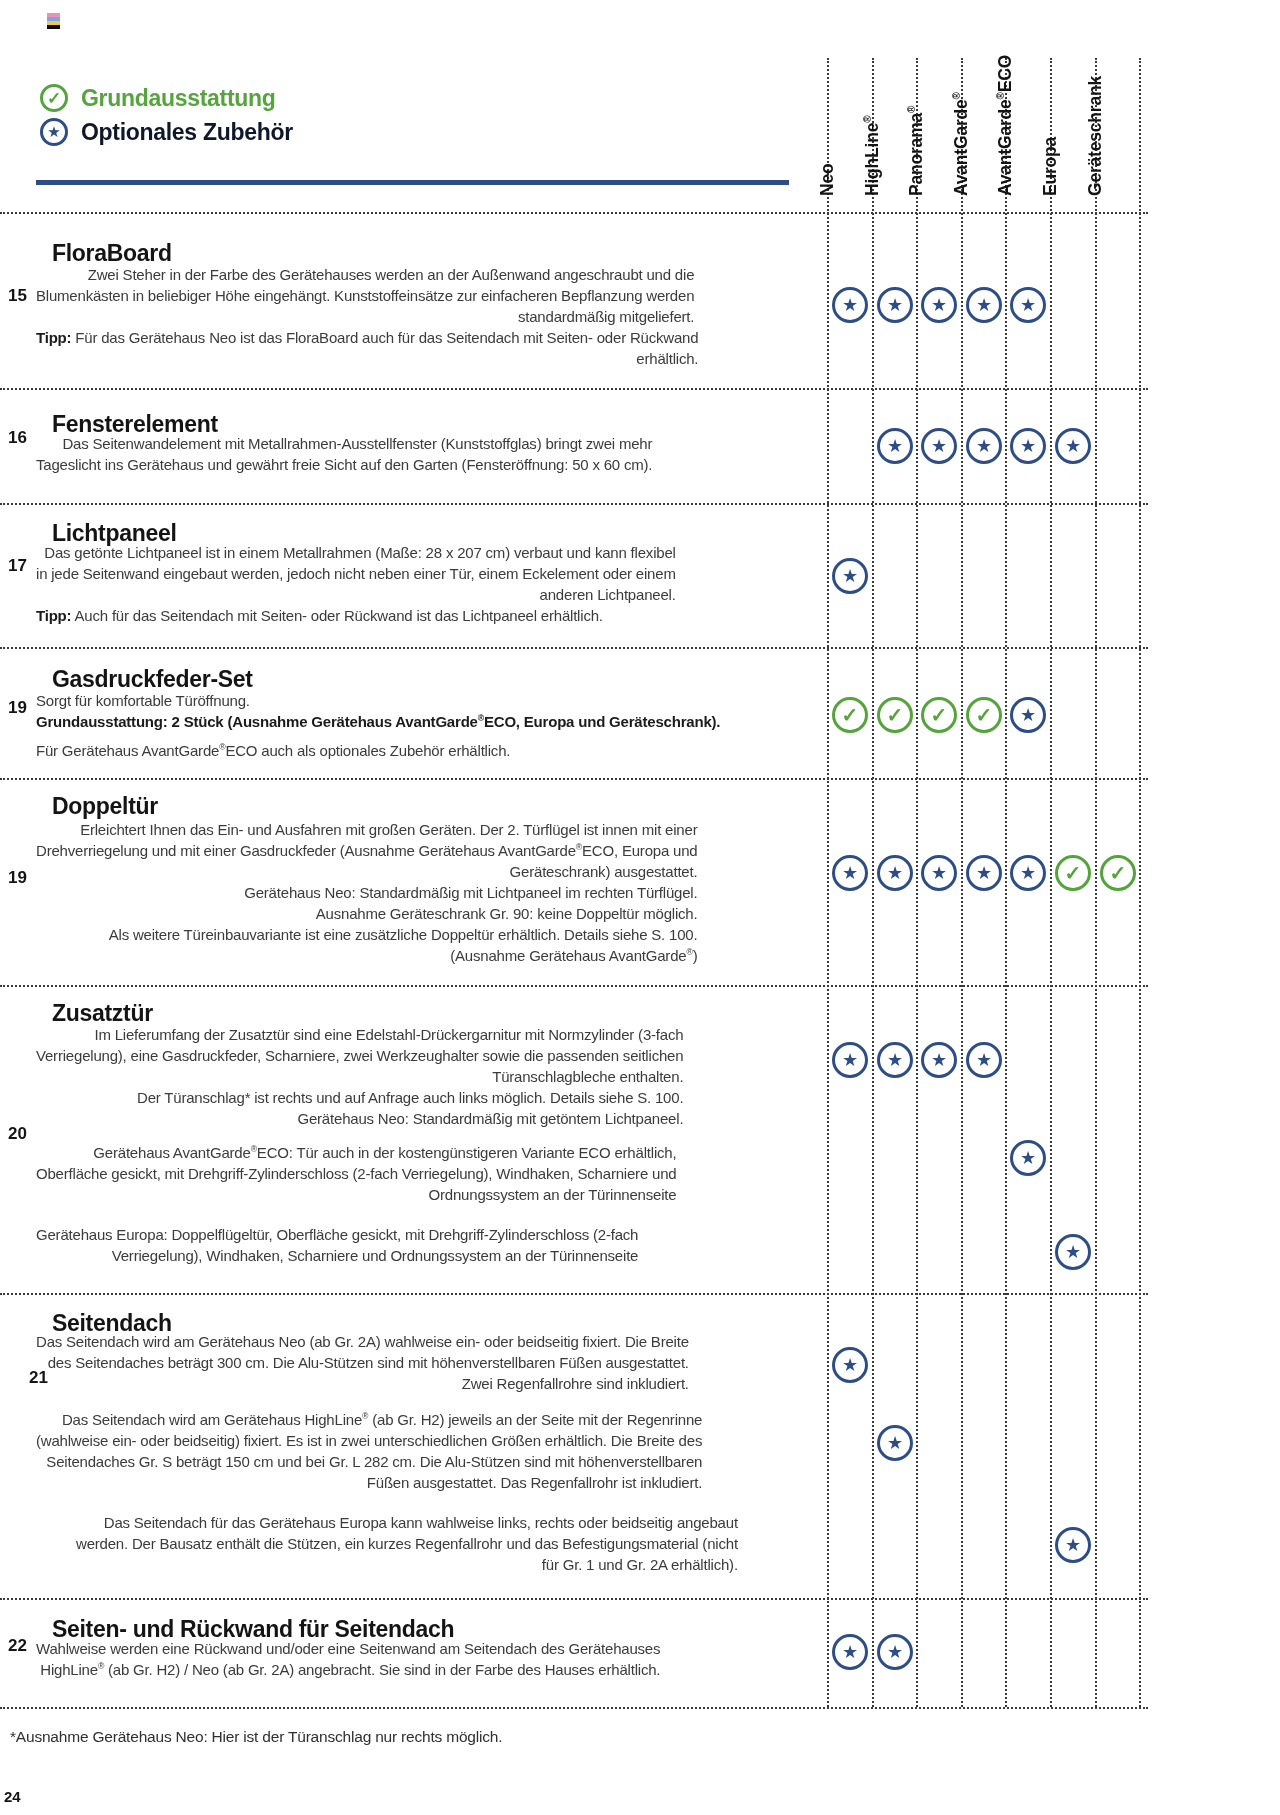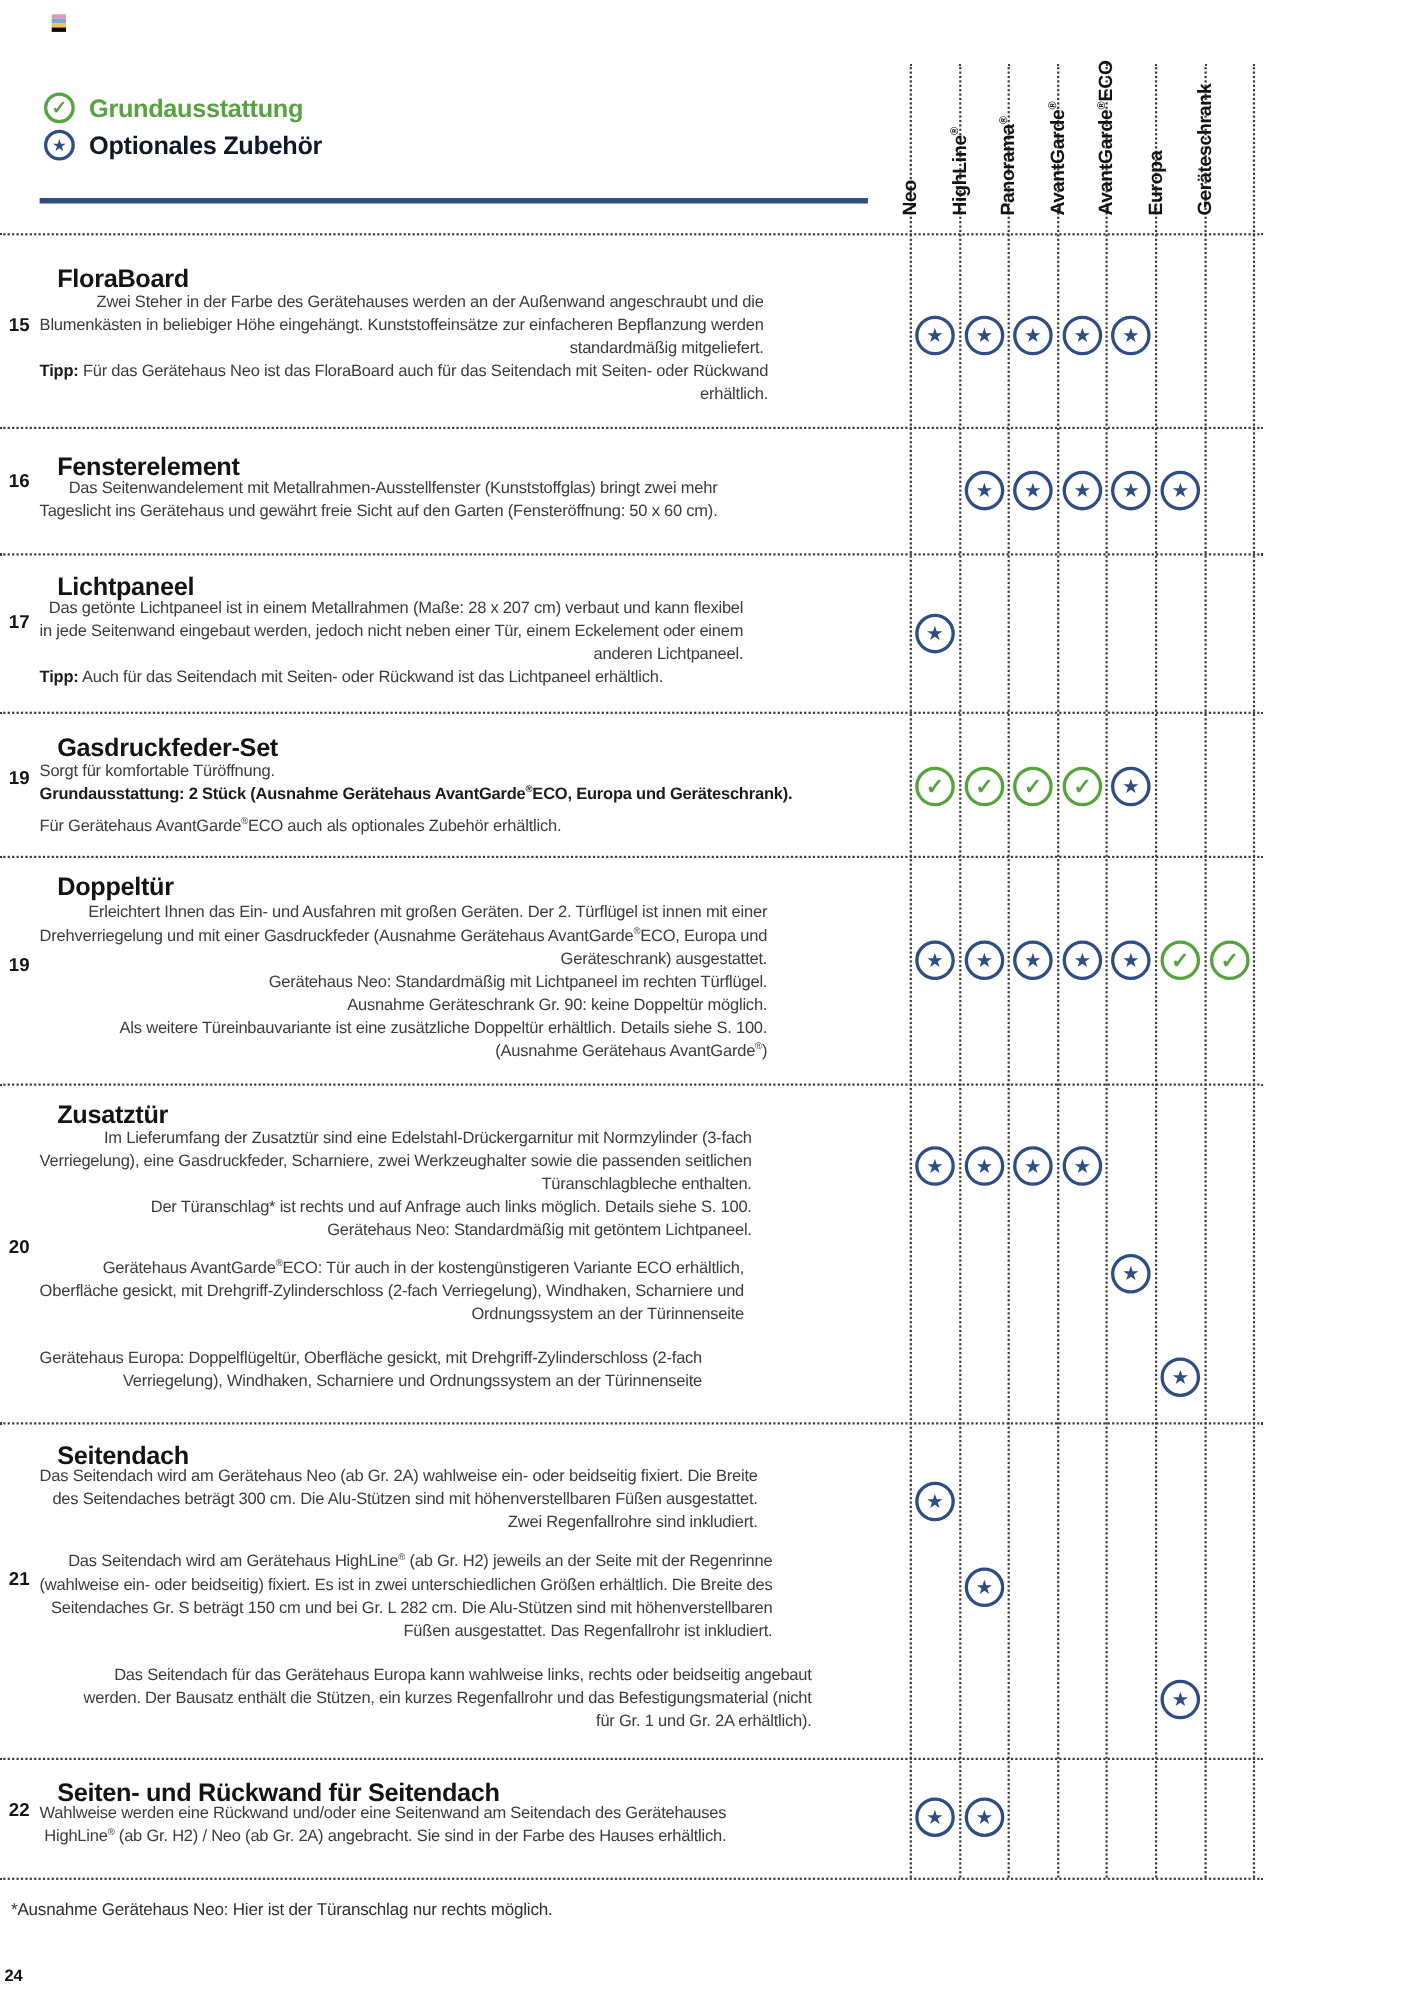--- a/index.html
+++ b/index.html
@@ -180,21 +180,21 @@
       <div class="para" style="top: 1224px;">
         <div class="bodyline">Gerätehaus Europa: Doppelflügeltür, Oberfläche gesickt, mit Drehgriff-Zylinderschloss (2-fach</div>
         <div class="bodyline">Verriegelung), Windhaken, Scharniere und Ordnungssystem an der Türinnenseite</div>
       </div>
       <div class="cicon star" style="left: 832px; top: 1042px;">★</div>
       <div class="cicon star" style="left: 877px; top: 1042px;">★</div>
       <div class="cicon star" style="left: 921px; top: 1042px;">★</div>
       <div class="cicon star" style="left: 966px; top: 1042px;">★</div>
       <div class="cicon star" style="left: 1010px; top: 1140px;">★</div>
       <div class="cicon star" style="left: 1055px; top: 1234px;">★</div>
-      <div class="row-number" style="top: 1426px;">21</div>
+      <div class="row-number" style="top: 1368px; text-align: right;">21</div>
       <div class="row-title" style="top: 1310px;">Seitendach</div>
       <div class="para" style="top: 1331px;">
         <div class="bodyline">Das Seitendach wird am Gerätehaus Neo (ab Gr. 2A) wahlweise ein- oder beidseitig fixiert. Die Breite</div>
         <div class="bodyline">des Seitendaches beträgt 300 cm. Die Alu-Stützen sind mit höhenverstellbaren Füßen ausgestattet.</div>
         <div class="bodyline">Zwei Regenfallrohre sind inkludiert.</div>
       </div>
       <div class="para" style="top: 1409px;">
         <div class="bodyline">Das Seitendach wird am Gerätehaus HighLine<sup class="reg">®</sup> (ab Gr. H2) jeweils an der Seite mit der Regenrinne</div>
         <div class="bodyline">(wahlweise ein- oder beidseitig) fixiert. Es ist in zwei unterschiedlichen Größen erhältlich. Die Breite des</div>
         <div class="bodyline">Seitendaches Gr. S beträgt 150 cm und bei Gr. L 282 cm. Die Alu-Stützen sind mit höhenverstellbaren</div>

